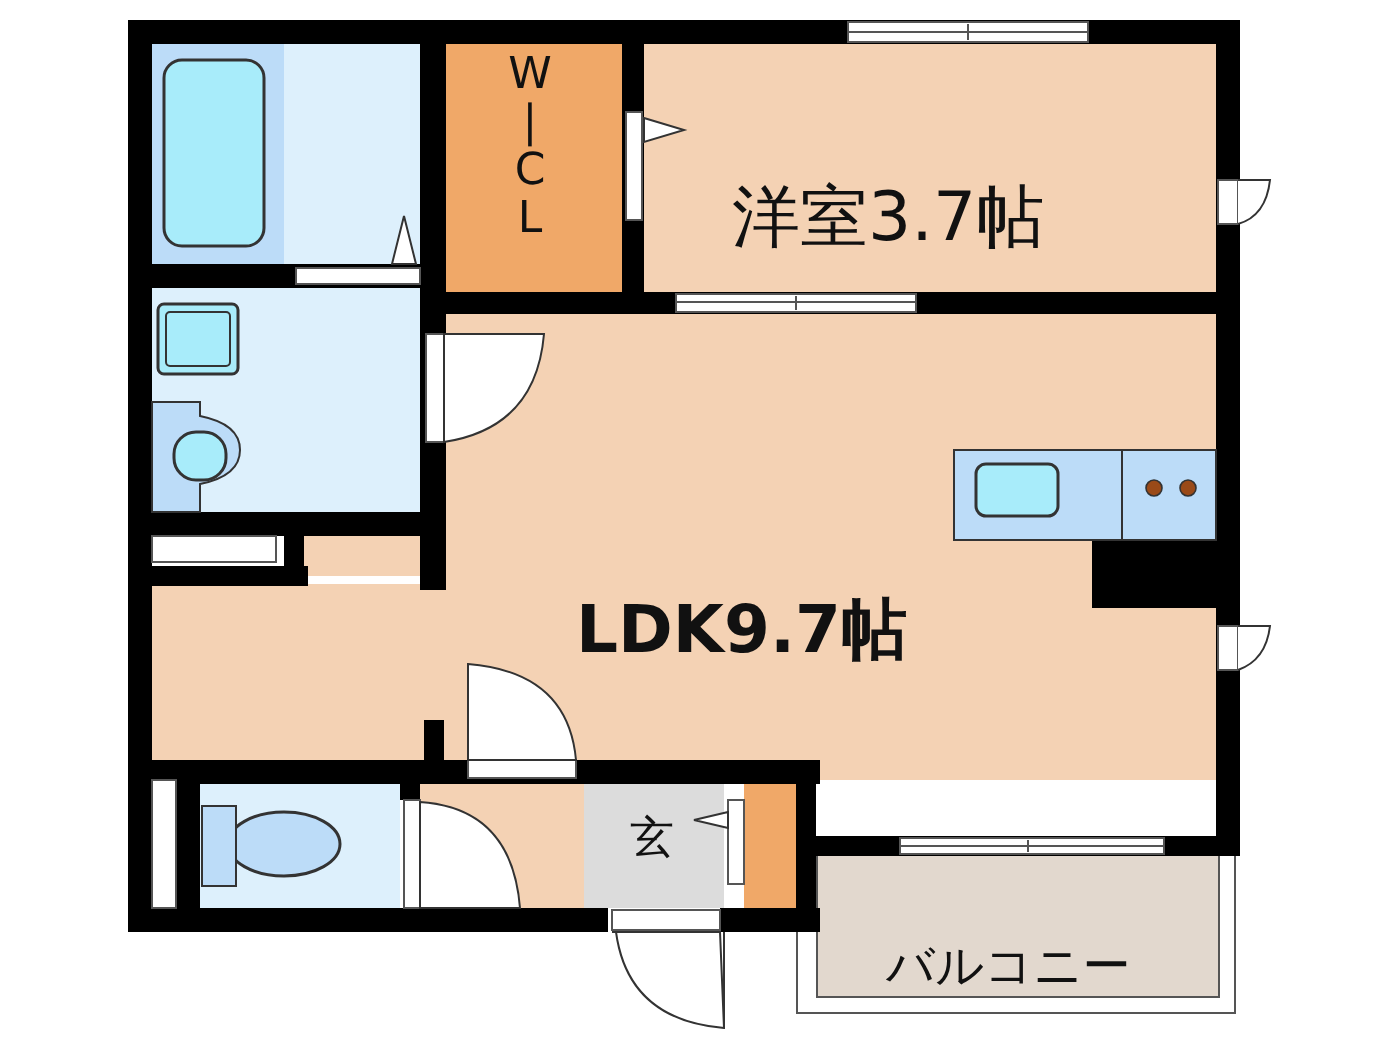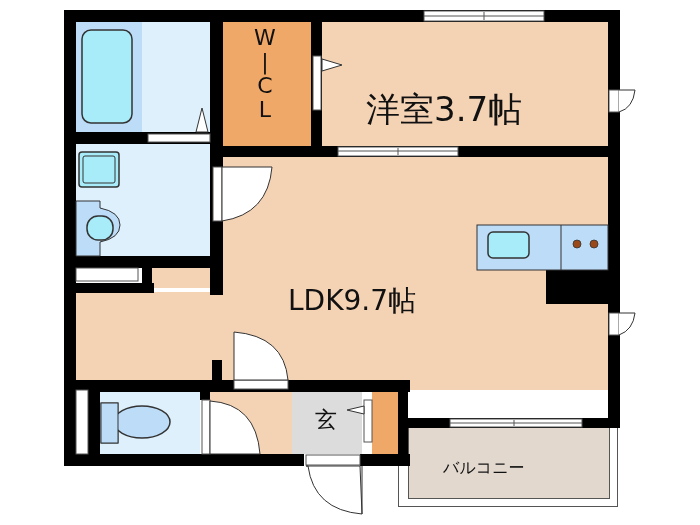--- a/index.html
+++ b/index.html
@@ -116,15 +116,15 @@
   <line x1="362" y1="466" x2="362" y2="514" stroke="#333"></line>
 </svg>
 
 <div class="label" style="left:250px;top:26px;width:30px;text-align:center;font-size:22px;line-height:24px;">
   <div>W</div>
   <div>|</div>
   <div>C</div>
   <div>L</div>
 </div>
 <div class="label" style="left:366px;top:57px;font-size:34px;line-height:40px;margin-top:32px;">洋室3.7帖</div>
-<div class="label" style="left:288px;top:280px;font-size:28px;line-height:42px;">LDK9.7帖</div>
+<div class="label" style="left:288px;top:294px;font-size:33px;line-height:42px;font-weight:bold;">LDK9.7帖</div>
 <div class="label" style="left:315px;top:407px;font-size:22px;line-height:26px;">玄</div>
-<div class="label" style="left:443px;top:454px;font-size:16px;line-height:28px;text-align:center;">バルコニー</div>
+<div class="label" style="left:443px;top:469px;font-size:24px;line-height:28px;text-align:center;">バルコニー</div>
 
 </body></html>

